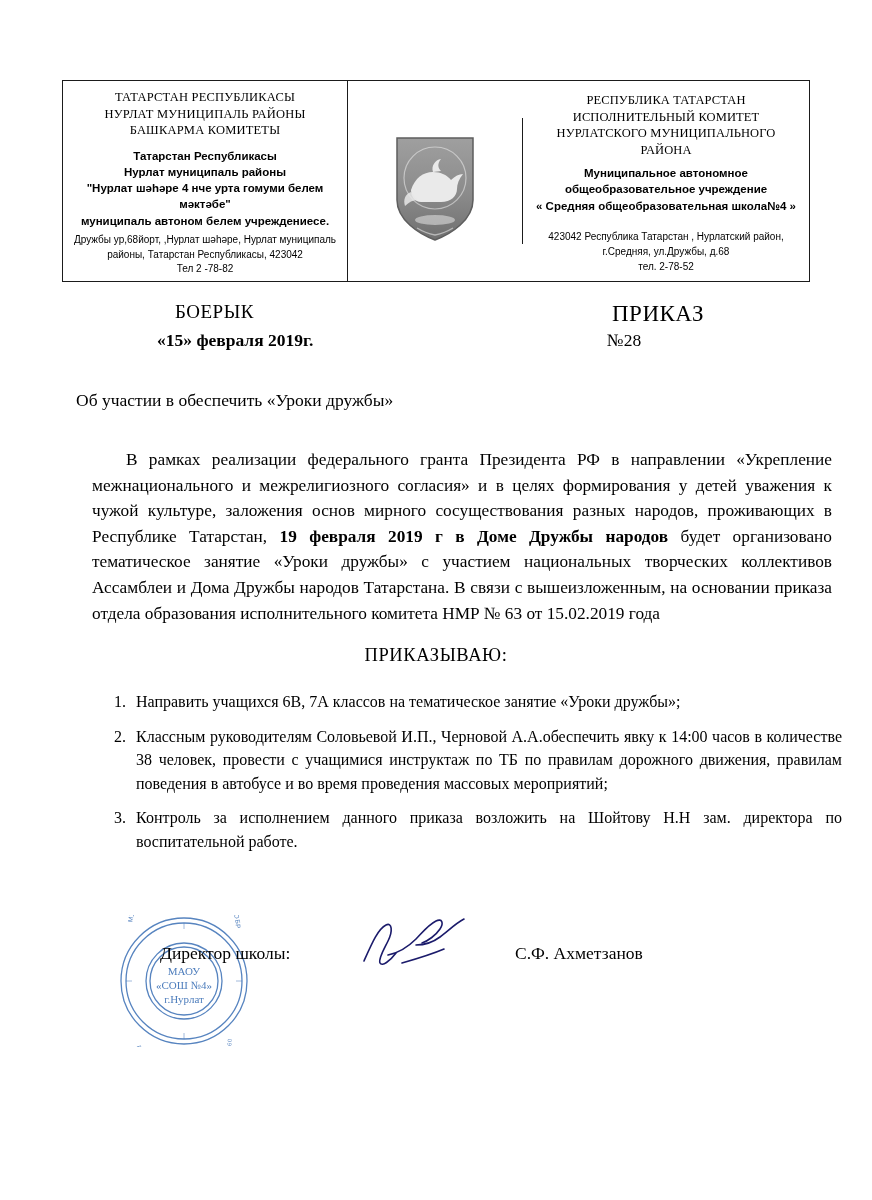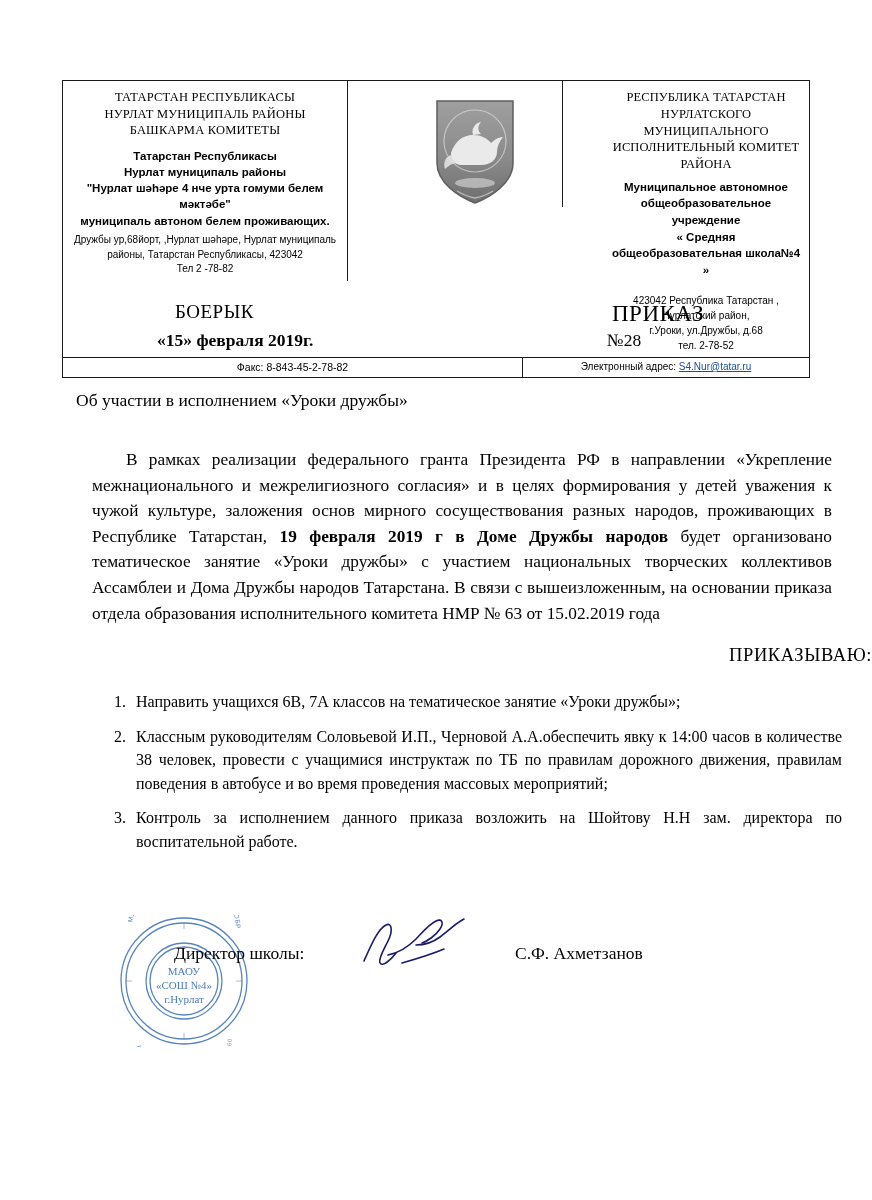--- a/index.html
+++ b/index.html
@@ -28,22 +28,21 @@
     position: absolute;
     left: 62px;
     top: 80px;
     width: 748px;
     border: 1px solid #1b1b1b;
     border-collapse: collapse;
     box-sizing: border-box;
   }
   .lh-row {
     display: flex;
-    align-items: flex-start;
-    gap: 40px;
+    align-items: center;
   }
   .lh-left {
     width: 285px;
     box-sizing: border-box;
     border-right: 1px solid #1b1b1b;
     padding: 8px 6px 4px 6px;
     text-align: center;
   }
   .lh-mid {
     width: 175px;
@@ -184,21 +183,21 @@
     text-indent: 34px;
     margin-left: 26px;
   }
   .body-text b { font-weight: bold; }
 
   .order-word {
     position: absolute;
     left: 0;
     top: 645px;
     width: 872px;
-    text-align: right;
+    text-align: center;
     font-size: 18.5px;
     letter-spacing: 0.6px;
   }
 
   
   ol.items {
     position: absolute;
     left: 96px;
     top: 690px;
     width: 712px;
@@ -209,21 +208,21 @@
     text-align: justify;
   }
   ol.items li {
     margin-bottom: 11px;
     padding-left: 6px;
   }
 
   
   .sig-title {
     position: absolute;
-    left: 174px;
+    left: 160px;
     top: 943px;
     font-size: 17.5px;
   }
   .sig-name {
     position: absolute;
     left: 515px;
     top: 943px;
     font-size: 17.5px;
   }
 
@@ -259,21 +258,21 @@
       <div class="lh-left">
         <div class="lh-title-tt">
           <div>ТАТАРСТАН  РЕСПУБЛИКАСЫ</div>
           <div>НУРЛАТ МУНИЦИПАЛЬ РАЙОНЫ</div>
           <div>БАШКАРМА КОМИТЕТЫ</div>
         </div>
         <div class="lh-sub-tt">
           <div>Татарстан Республикасы</div>
           <div>Нурлат муниципаль районы</div>
           <div>"Нурлат шәһәре 4 нче урта гомуми белем мәктәбе"</div>
-          <div>муниципаль автоном белем проживающих.</div>
+          <div>муниципаль автоном белем учреждениесе.</div>
         </div>
         <div class="lh-addr-tt">
           <div>Дружбы ур,68йорт, ,Нурлат шәһәре, Нурлат муниципаль</div>
           <div>районы, Татарстан Республикасы, 423042</div>
           <div>Тел 2 -78-82</div>
         </div>
       </div>
 
       <div class="lh-mid">
         <div class="coat">
@@ -294,52 +293,45 @@
             <path d="M20 58 C14 60 12 66 14 72 C18 68 22 66 26 66 Z" fill="#e8e8e8" opacity="0.85"></path>
             <ellipse cx="44" cy="86" rx="20" ry="5" fill="#efefef" opacity="0.5"></ellipse>
             <path d="M26 94 C34 99 44 101 44 101 C44 101 54 99 62 94" fill="none" stroke="#e6e6e6" stroke-width="1.4" opacity="0.6"></path>
           </svg>
         </div>
       </div>
 
       <div class="lh-right">
         <div class="lh-title-ru">
           <div>РЕСПУБЛИКА  ТАТАРСТАН</div>
+          <div>ИСПОЛНИТЕЛЬНЫЙ  КОМИТЕТ</div>
           <div>НУРЛАТСКОГО МУНИЦИПАЛЬНОГО</div>
-          <div>ИСПОЛНИТЕЛЬНЫЙ  КОМИТЕТ</div>
           <div>РАЙОНА</div>
         </div>
         <div class="lh-sub-ru">
           <div>Муниципальное  автономное</div>
           <div>общеобразовательное  учреждение</div>
           <div>« Средняя  общеобразовательная  школа№4 »</div>
         </div>
         <div class="lh-addr-ru">
           <div>423042  Республика Татарстан , Нурлатский район,</div>
-          <div>г.Уроки, ул.Дружбы, д.68</div>
+          <div>г.Средняя, ул.Дружбы, д.68</div>
           <div>тел. 2-78-52</div>
         </div>
       </div>
     </div>
 
-    <div class="lh-bottom">
-      <div class="lh-bottom-left">Факс: 8-843-45-2-78-82</div>
-      <div class="lh-bottom-right">
-        <span>Электронный адрес:</span>
-        <span class="email-link">S4.Nur@tatar.ru</span>
-      </div>
-    </div>
   </div>
 
   <div class="doc-type-left">БОЕРЫК</div>
   <div class="doc-type-right">ПРИКАЗ</div>
   <div class="doc-date">«15» февраля  2019г.</div>
   <div class="doc-number">№28</div>
 
-  <div class="subject">Об участии в исполнением  «Уроки дружбы»</div>
+  <div class="subject">Об участии в обеспечить  «Уроки дружбы»</div>
 
   <div class="body-text">
     <span>В  рамках  реализации  федерального  гранта  Президента  РФ  в  направлении «Укрепление  межнационального  и  межрелигиозного  согласия»  и  в  целях формирования у детей уважения к чужой культуре, заложения основ мирного сосуществования  разных  народов,  проживающих  в  Республике  Татарстан, </span><b>19 февраля 2019 г  в Доме Дружбы народов</b><span> будет организовано тематическое занятие  «Уроки  дружбы»   с   участием  национальных  творческих  коллективов Ассамблеи  и  Дома  Дружбы  народов  Татарстана.  В  связи  с  вышеизложенным,  на основании приказа отдела образования исполнительного комитета НМР  №  63  от 15.02.2019 года</span>
   </div>
 
   <div class="order-word">ПРИКАЗЫВАЮ:</div>
 
   <ol class="items">
     <li>Направить учащихся 6В, 7А классов  на  тематическое   занятие  «Уроки дружбы»;</li>
     <li>Классным руководителям Соловьевой И.П., Черновой А.А.обеспечить явку к 14:00 часов  в количестве 38 человек,  провести с учащимися инструктаж по ТБ по правилам дорожного движения, правилам поведения в автобусе и во время проведения массовых мероприятий;</li>

